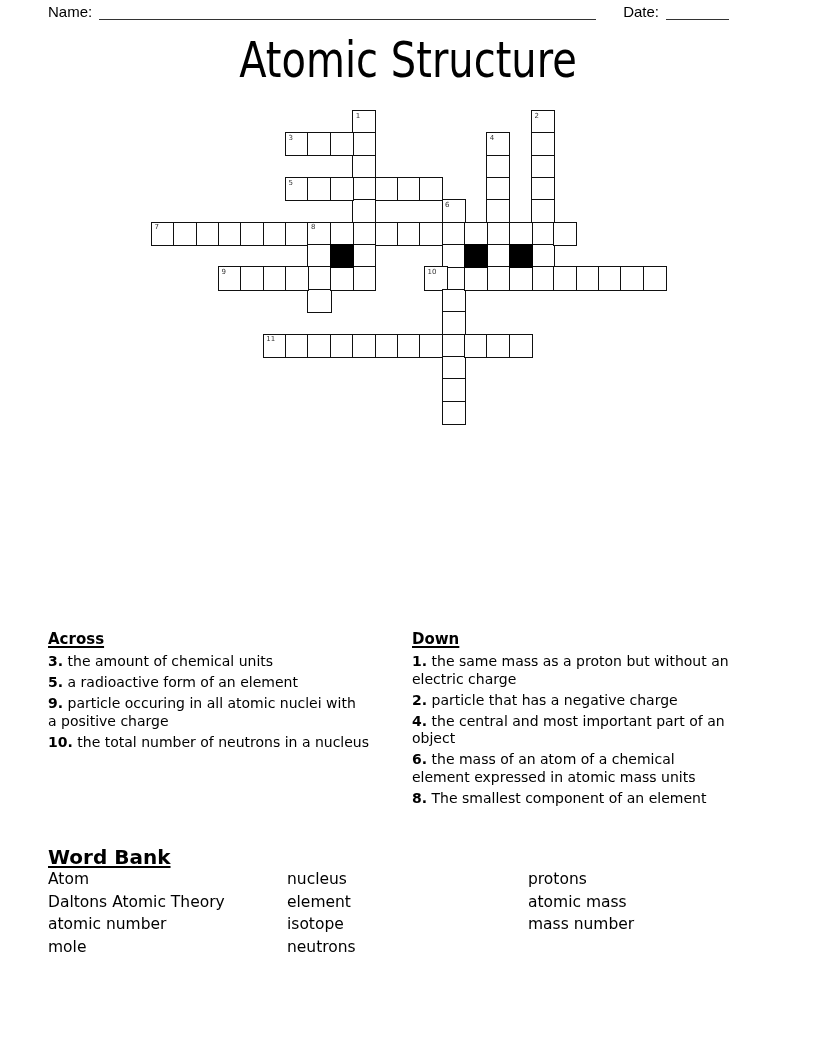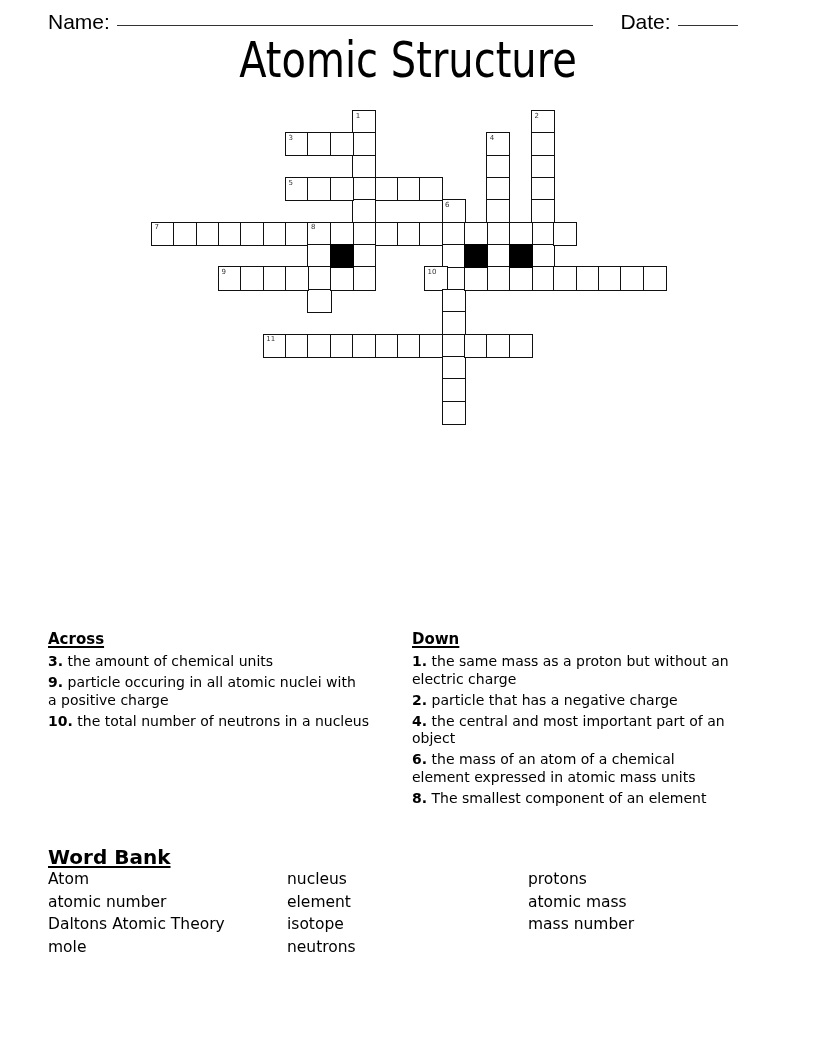--- a/index.html
+++ b/index.html
@@ -1,22 +1,22 @@
 <!DOCTYPE html>
 <html><head>
 <meta charset="utf-8">
 <style>
   * { margin:0; padding:0; box-sizing:border-box; }
   html,body { width:816px; height:1056px; background:#fff; position:relative;
               font-family:"DejaVu Sans", sans-serif; color:#000; overflow:hidden; }
 
   
-  .header { position:absolute; left:48px; top:10px; width:690px;
-            display:flex; align-items:flex-start;
-            font-family:"Liberation Sans", sans-serif; font-size:21px; }
+  .header { position:absolute; left:48px; top:3px; width:690px;
+            display:flex; align-items:center;
+            font-family:"Liberation Sans", sans-serif; font-size:15px; }
   .hline { border-bottom:1.6px solid #333; height:16px; }
   .name-line { width:497px; margin-left:7px; margin-right:27px; }
   .date-line { width:63px; margin-left:7px; }
 
   
   .title { position:absolute; left:0; right:0; top:33px; text-align:center;
            font-size:50px; line-height:1.1; font-weight:400; white-space:nowrap; }
   .title span { display:inline-block; transform:scaleX(0.80); transform-origin:center; }
 
   
@@ -166,20 +166,21 @@
     <div class="cell" style="left: 357.6px; top: 223.5px; width: 24.15px; height: 24.15px;"></div>
     <div class="cell black" style="left: 178.8px; top: 134.1px; width: 24.15px; height: 24.15px;"></div>
     <div class="cell black" style="left: 312.9px; top: 134.1px; width: 24.15px; height: 24.15px;"></div>
     <div class="cell black" style="left: 357.6px; top: 134.1px; width: 24.15px; height: 24.15px;"></div>
   </div>
 
 <div class="clue-col across-col">
   <div class="clue-heading">Across</div>
   <div id="across-list">
       <p class="clue"><b>3.</b><span class="ct"> the amount of chemical units</span></p>
+      <p class="clue"><b>5.</b><span class="ct"> a radioactive form of an element</span></p>
       <p class="clue"><b>9.</b><span class="ct"> particle occuring in all atomic nuclei with
 a positive charge</span></p>
       <p class="clue"><b>10.</b><span class="ct"> the total number of neutrons in a nucleus</span></p>
     </div>
 </div>
 
 <div class="clue-col down-col">
   <div class="clue-heading">Down</div>
   <div id="down-list">
       <p class="clue"><b>1.</b><span class="ct"> the same mass as a proton but without an
@@ -190,22 +191,22 @@
       <p class="clue"><b>6.</b><span class="ct"> the mass of an atom of a chemical
 element expressed in atomic mass units</span></p>
       <p class="clue"><b>8.</b><span class="ct"> The smallest component of an element</span></p>
     </div>
 </div>
 
 <div class="wordbank-heading">Word Bank</div>
 <div id="wordbank">
     <div class="wb-col wb-col-0">
       <div>Atom</div>
+      <div>Daltons Atomic Theory</div>
       <div>atomic number</div>
-      <div>Daltons Atomic Theory</div>
       <div>mole</div>
     </div>
     <div class="wb-col wb-col-1">
       <div>nucleus</div>
       <div>element</div>
       <div>isotope</div>
       <div>neutrons</div>
     </div>
     <div class="wb-col wb-col-2">
       <div>protons</div>

